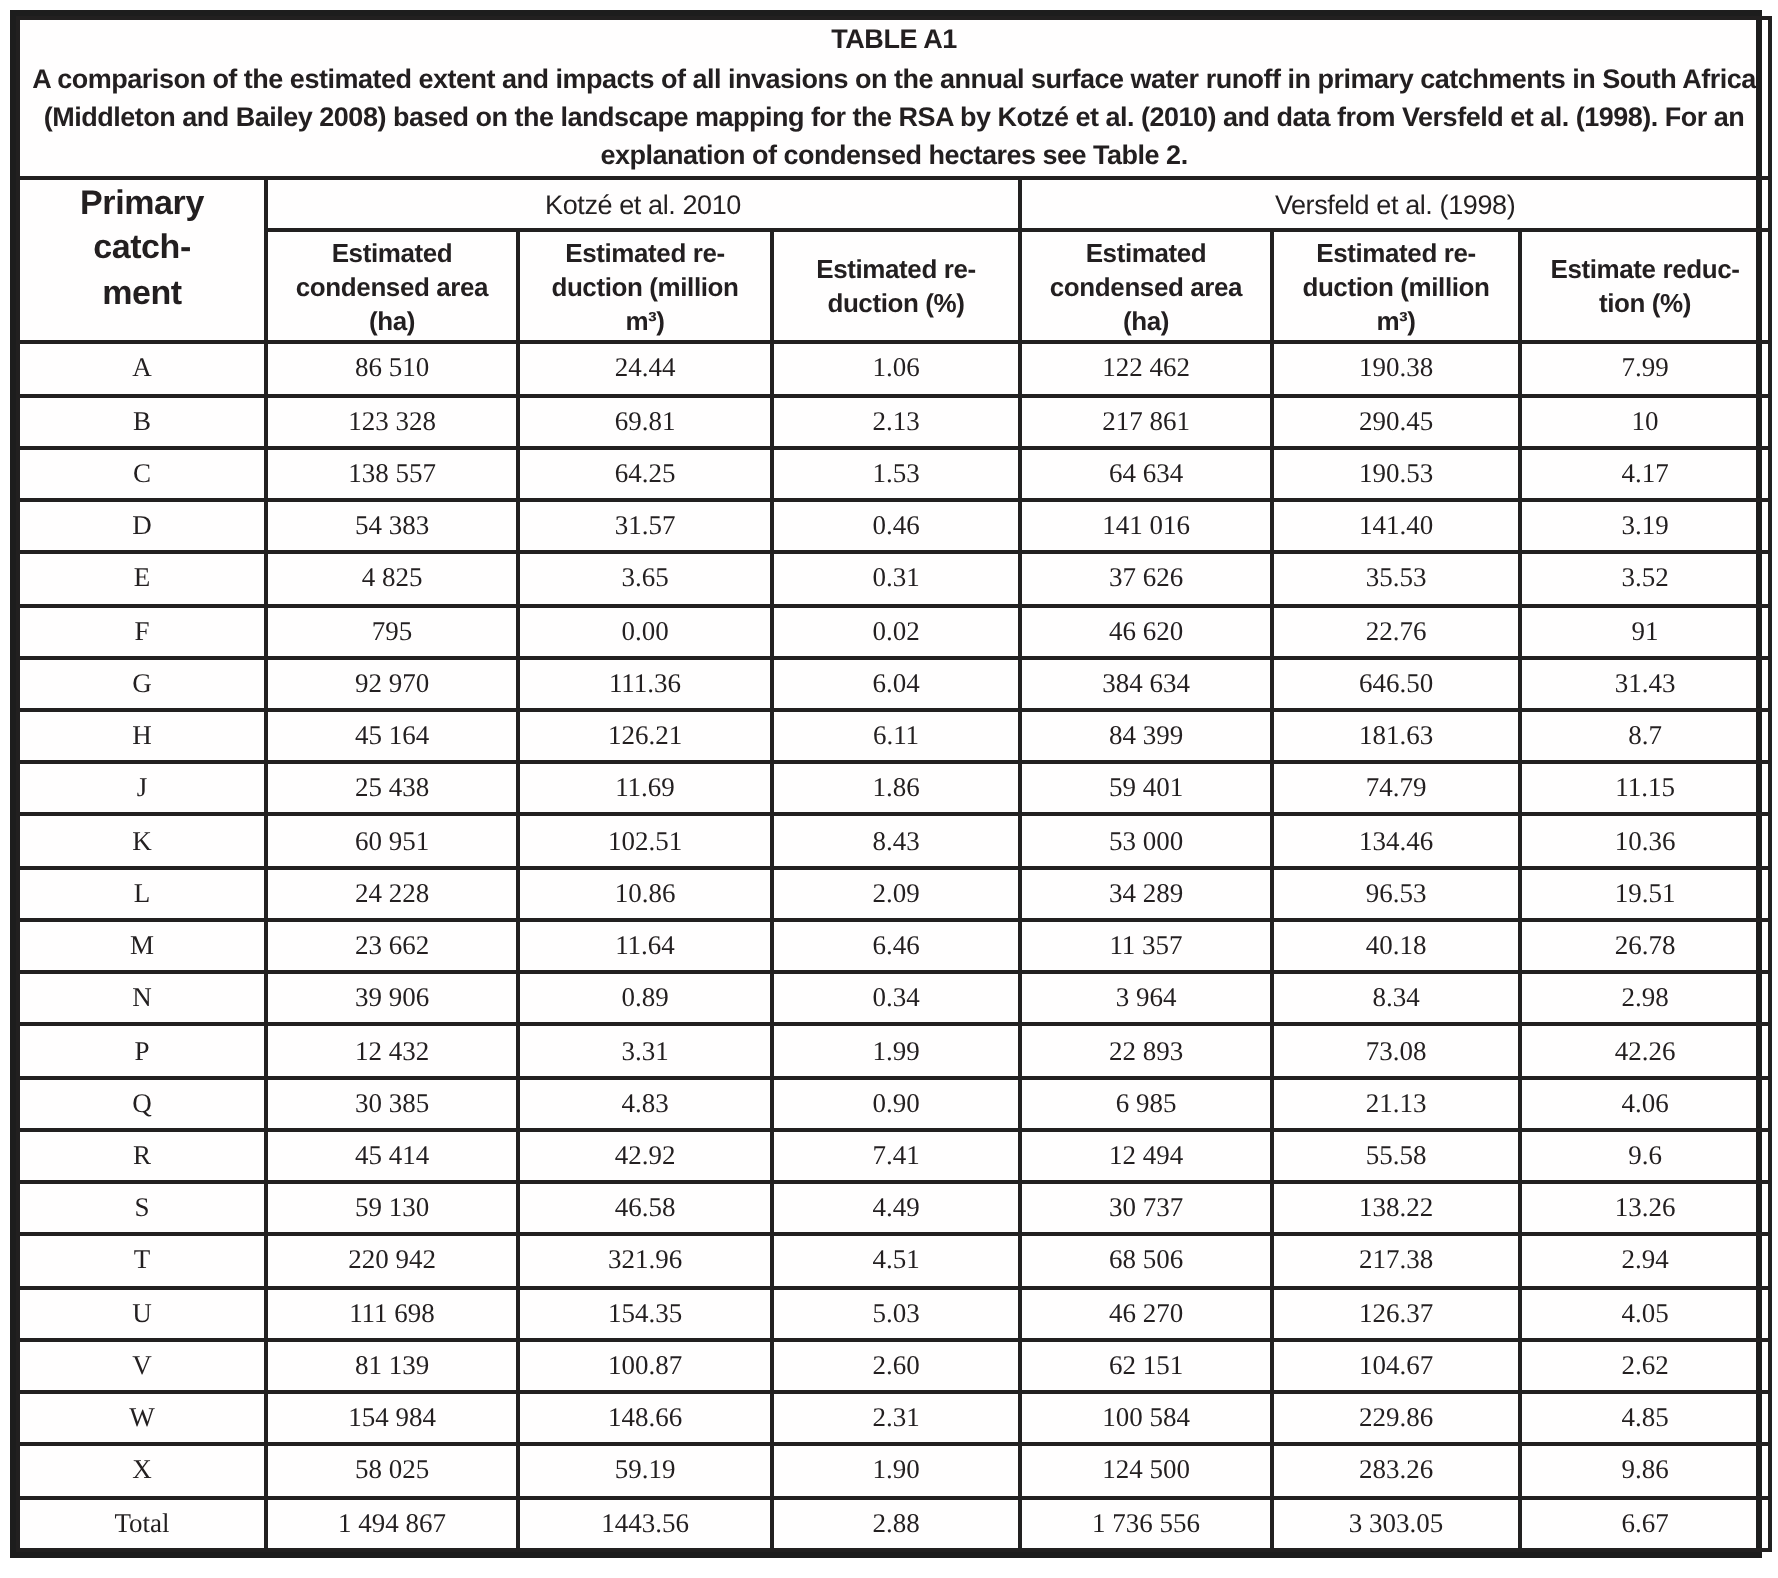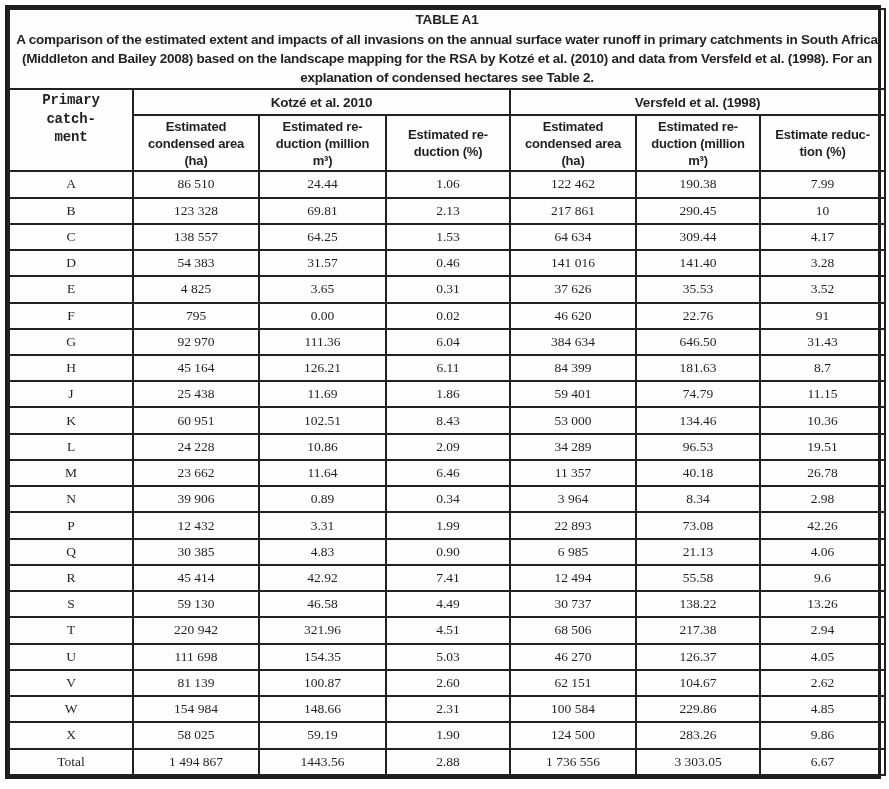--- a/index.html
+++ b/index.html
@@ -55,32 +55,32 @@
   }
   .tbl-caption {
     font-family: "Liberation Sans", sans-serif;
     font-weight: bold;
     font-size: 13.5px;
     letter-spacing: -0.25px;
     line-height: 1.42;
     text-align: center;
   }
   th.rowhead {
-    font-family: Liberation Mono, monospace;
+    font-family: Liberation Sans, sans-serif;
     font-weight: bold;
-    font-size: 14px;
+    font-size: 17px;
     letter-spacing: -0.2px;
     vertical-align: top;
     line-height: 1.3;
     white-space: pre-line;
     padding-top: 4px;
   }
   th.group {
     font-family: "Liberation Sans", sans-serif;
-    font-weight: bold;
+    font-weight: normal;
     font-size: 13.5px;
     letter-spacing: -0.2px;
     text-align: center;
     vertical-align: middle;
     height: 26px;
   }
   th.sub {
     font-family: "Liberation Sans", sans-serif;
     font-weight: bold;
     font-size: 13px;
@@ -164,31 +164,31 @@
             <td>217 861</td>
             <td>290.45</td>
             <td>10</td>
           </tr>
           <tr>
             <td>C</td>
             <td>138 557</td>
             <td>64.25</td>
             <td>1.53</td>
             <td>64 634</td>
-            <td>309.44</td>
+            <td>190.53</td>
             <td>4.17</td>
           </tr>
           <tr>
             <td>D</td>
             <td>54 383</td>
             <td>31.57</td>
             <td>0.46</td>
             <td>141 016</td>
             <td>141.40</td>
-            <td>3.28</td>
+            <td>3.19</td>
           </tr>
           <tr>
             <td>E</td>
             <td>4 825</td>
             <td>3.65</td>
             <td>0.31</td>
             <td>37 626</td>
             <td>35.53</td>
             <td>3.52</td>
           </tr>

